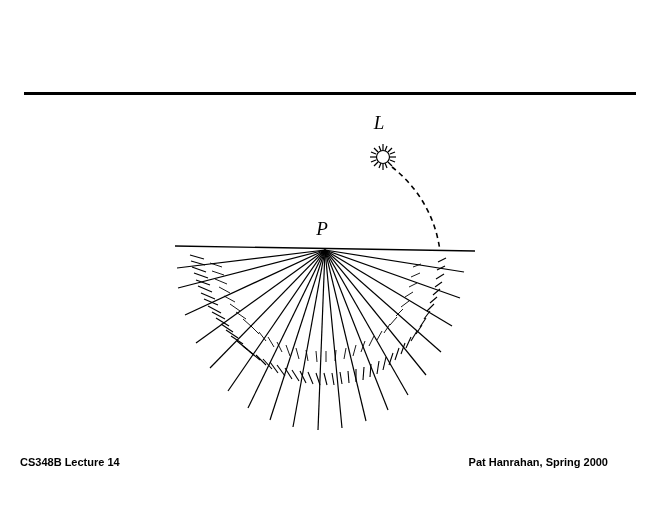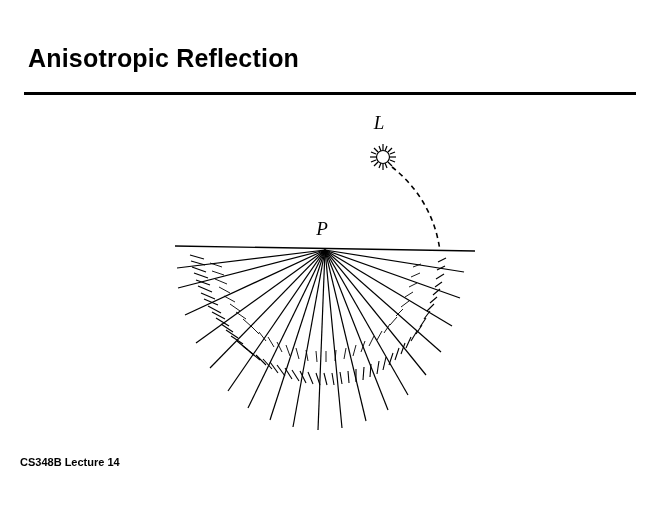--- a/index.html
+++ b/index.html
@@ -71,21 +71,20 @@
     font-family: "Liberation Serif", serif;
     font-style: italic;
     font-size: 19px;
   }
 </style>
 </head>
 <body>
 
 <div class="slide">
 
-  <div class="slide-title">Anisotropic Reflection</div>
   <div class="title-rule"></div>
 
   <div class="figure">
     <svg width="400" height="330" viewBox="0 0 400 330" xmlns="http://www.w3.org/2000/svg">
       <g stroke="#000000" fill="none" stroke-width="1.4">
 
         <line x1="45" y1="141" x2="345" y2="146"></line>
 
         <path d="M 262 62 C 285 80, 305 108, 310 146" stroke-dasharray="5,4" stroke-width="1.6"></path>
 
@@ -218,14 +217,15 @@
           <line x1="265" y1="57" x2="260" y2="55"></line>
         </g>
       </g>
 
       <text class="label-math" x="249" y="24" text-anchor="middle" fill="#000000">L</text>
       <text class="label-math" x="192" y="130" text-anchor="middle" fill="#000000">P</text>
     </svg>
   </div>
 
   <div class="footer-left">CS348B Lecture 14</div>
+  <div class="footer-right">Pat Hanrahan, Spring 2000</div>
 
 </div>
 
 </body></html>

